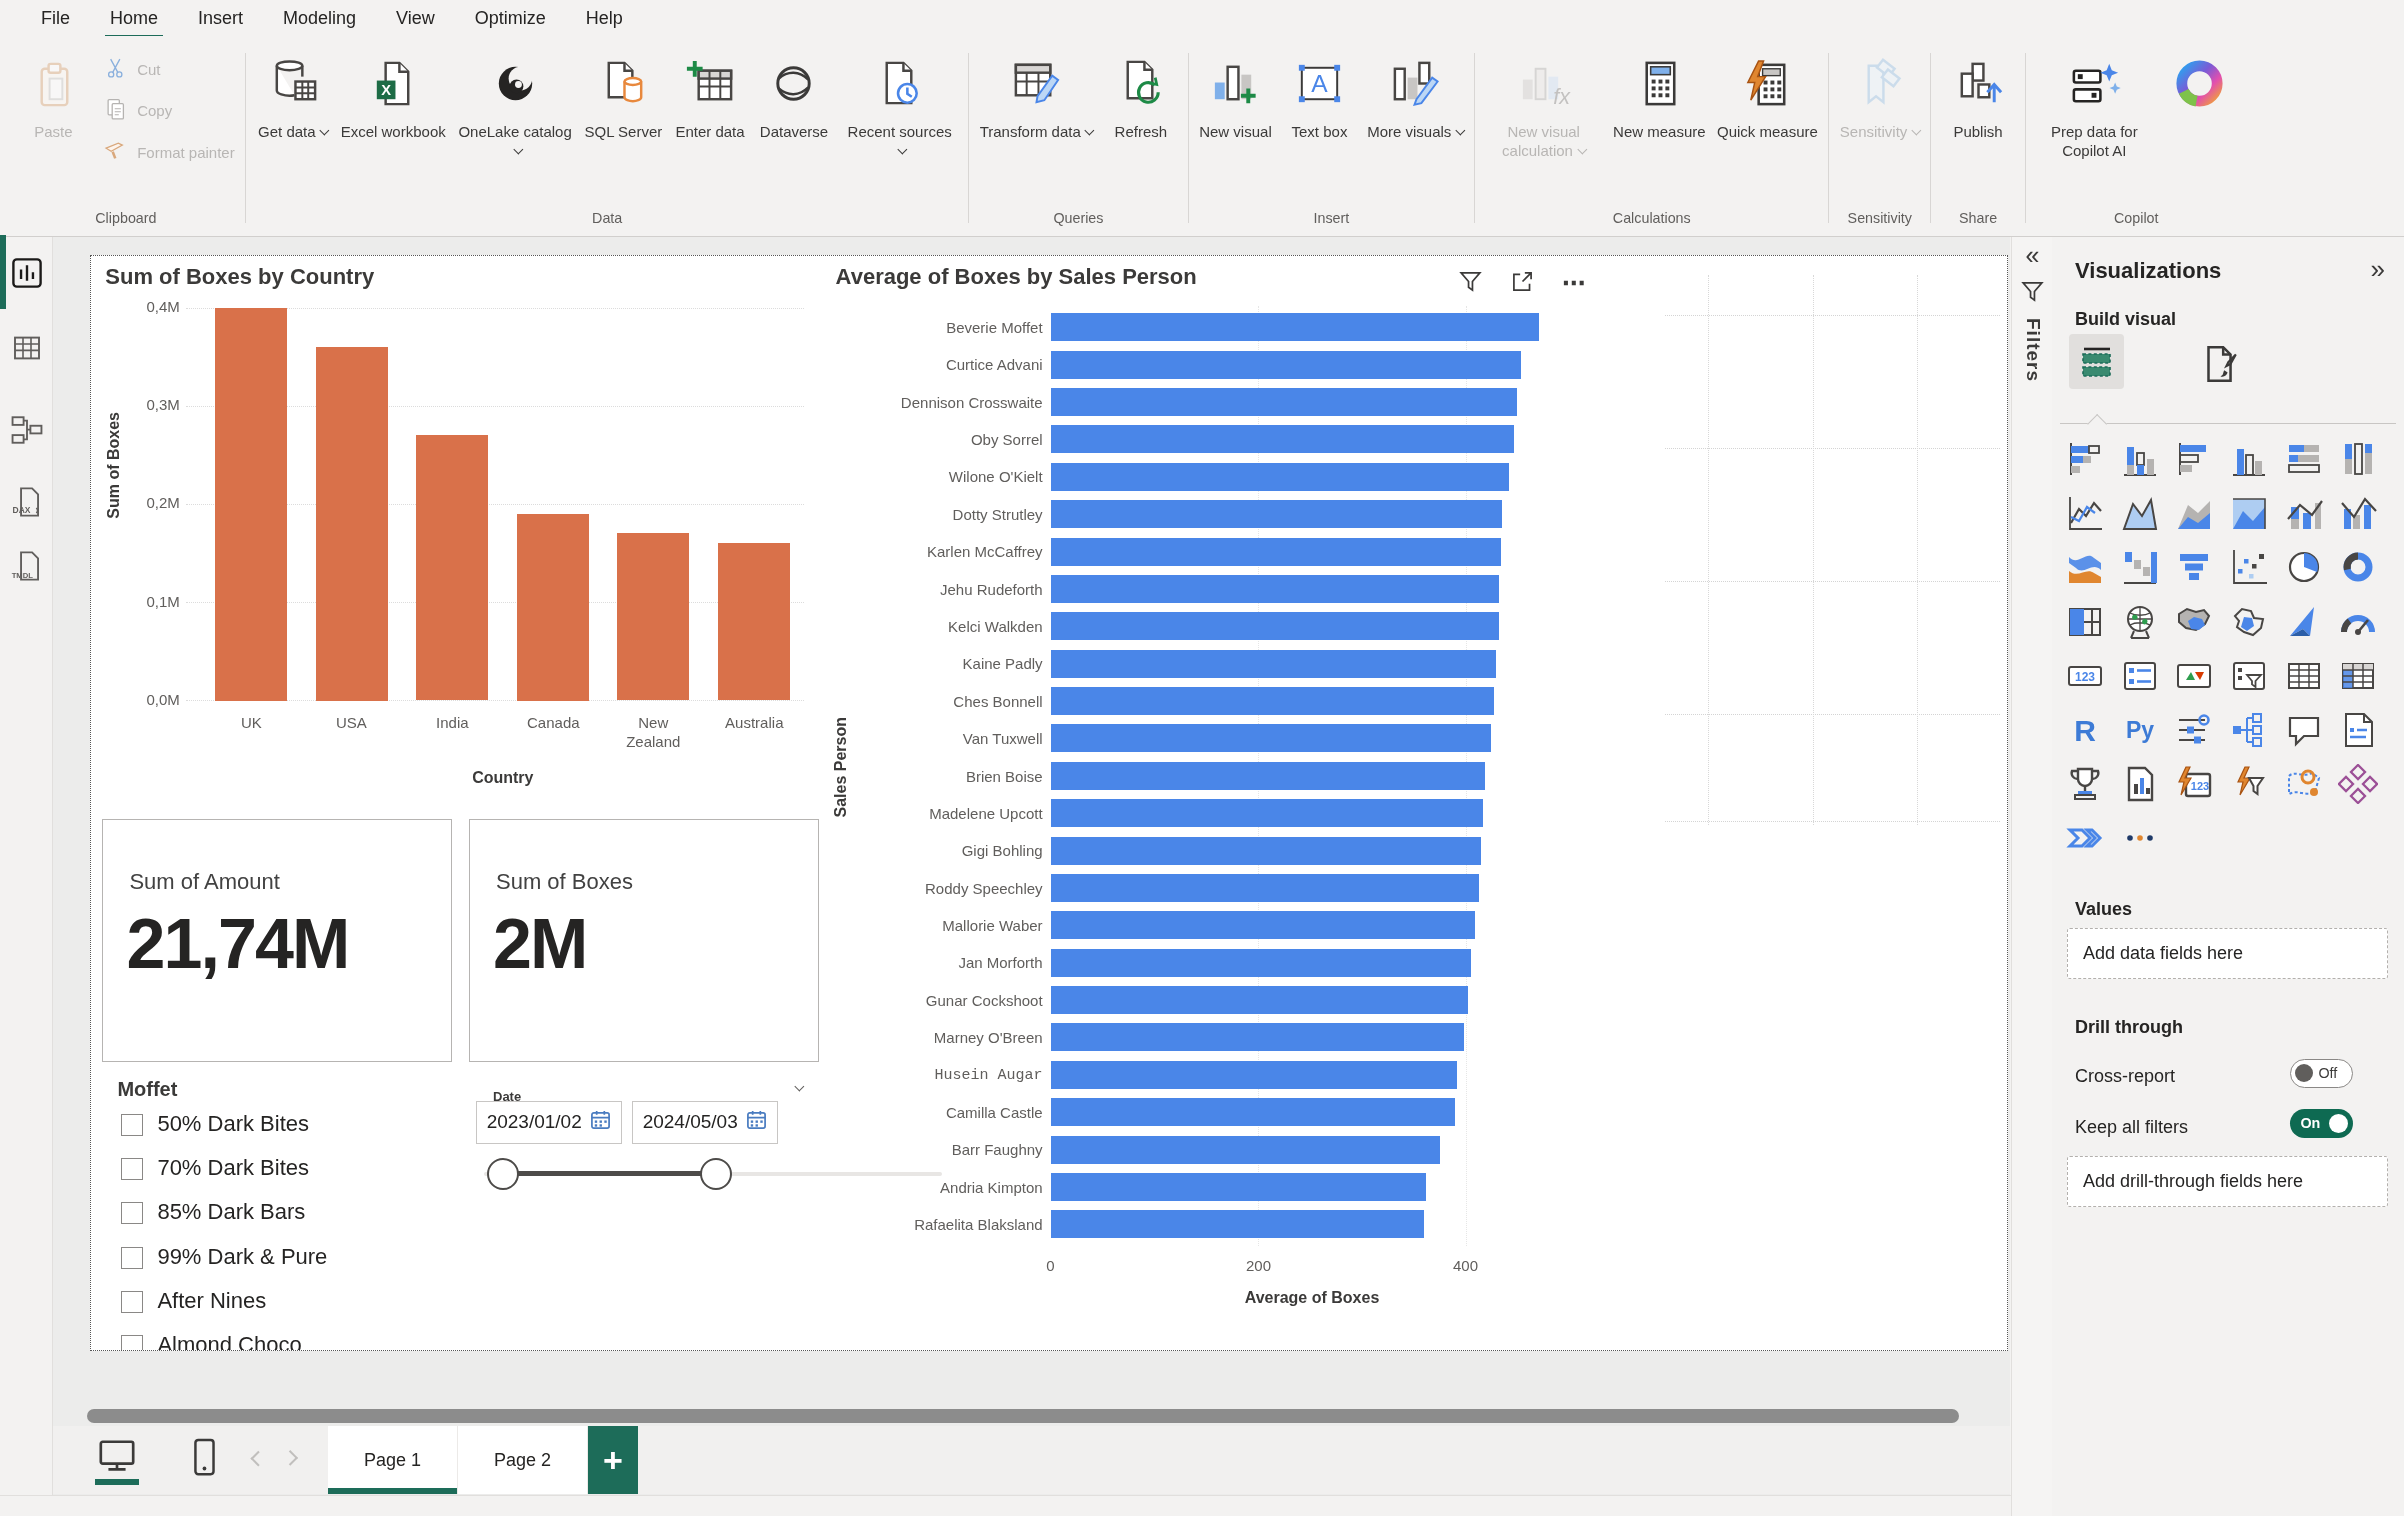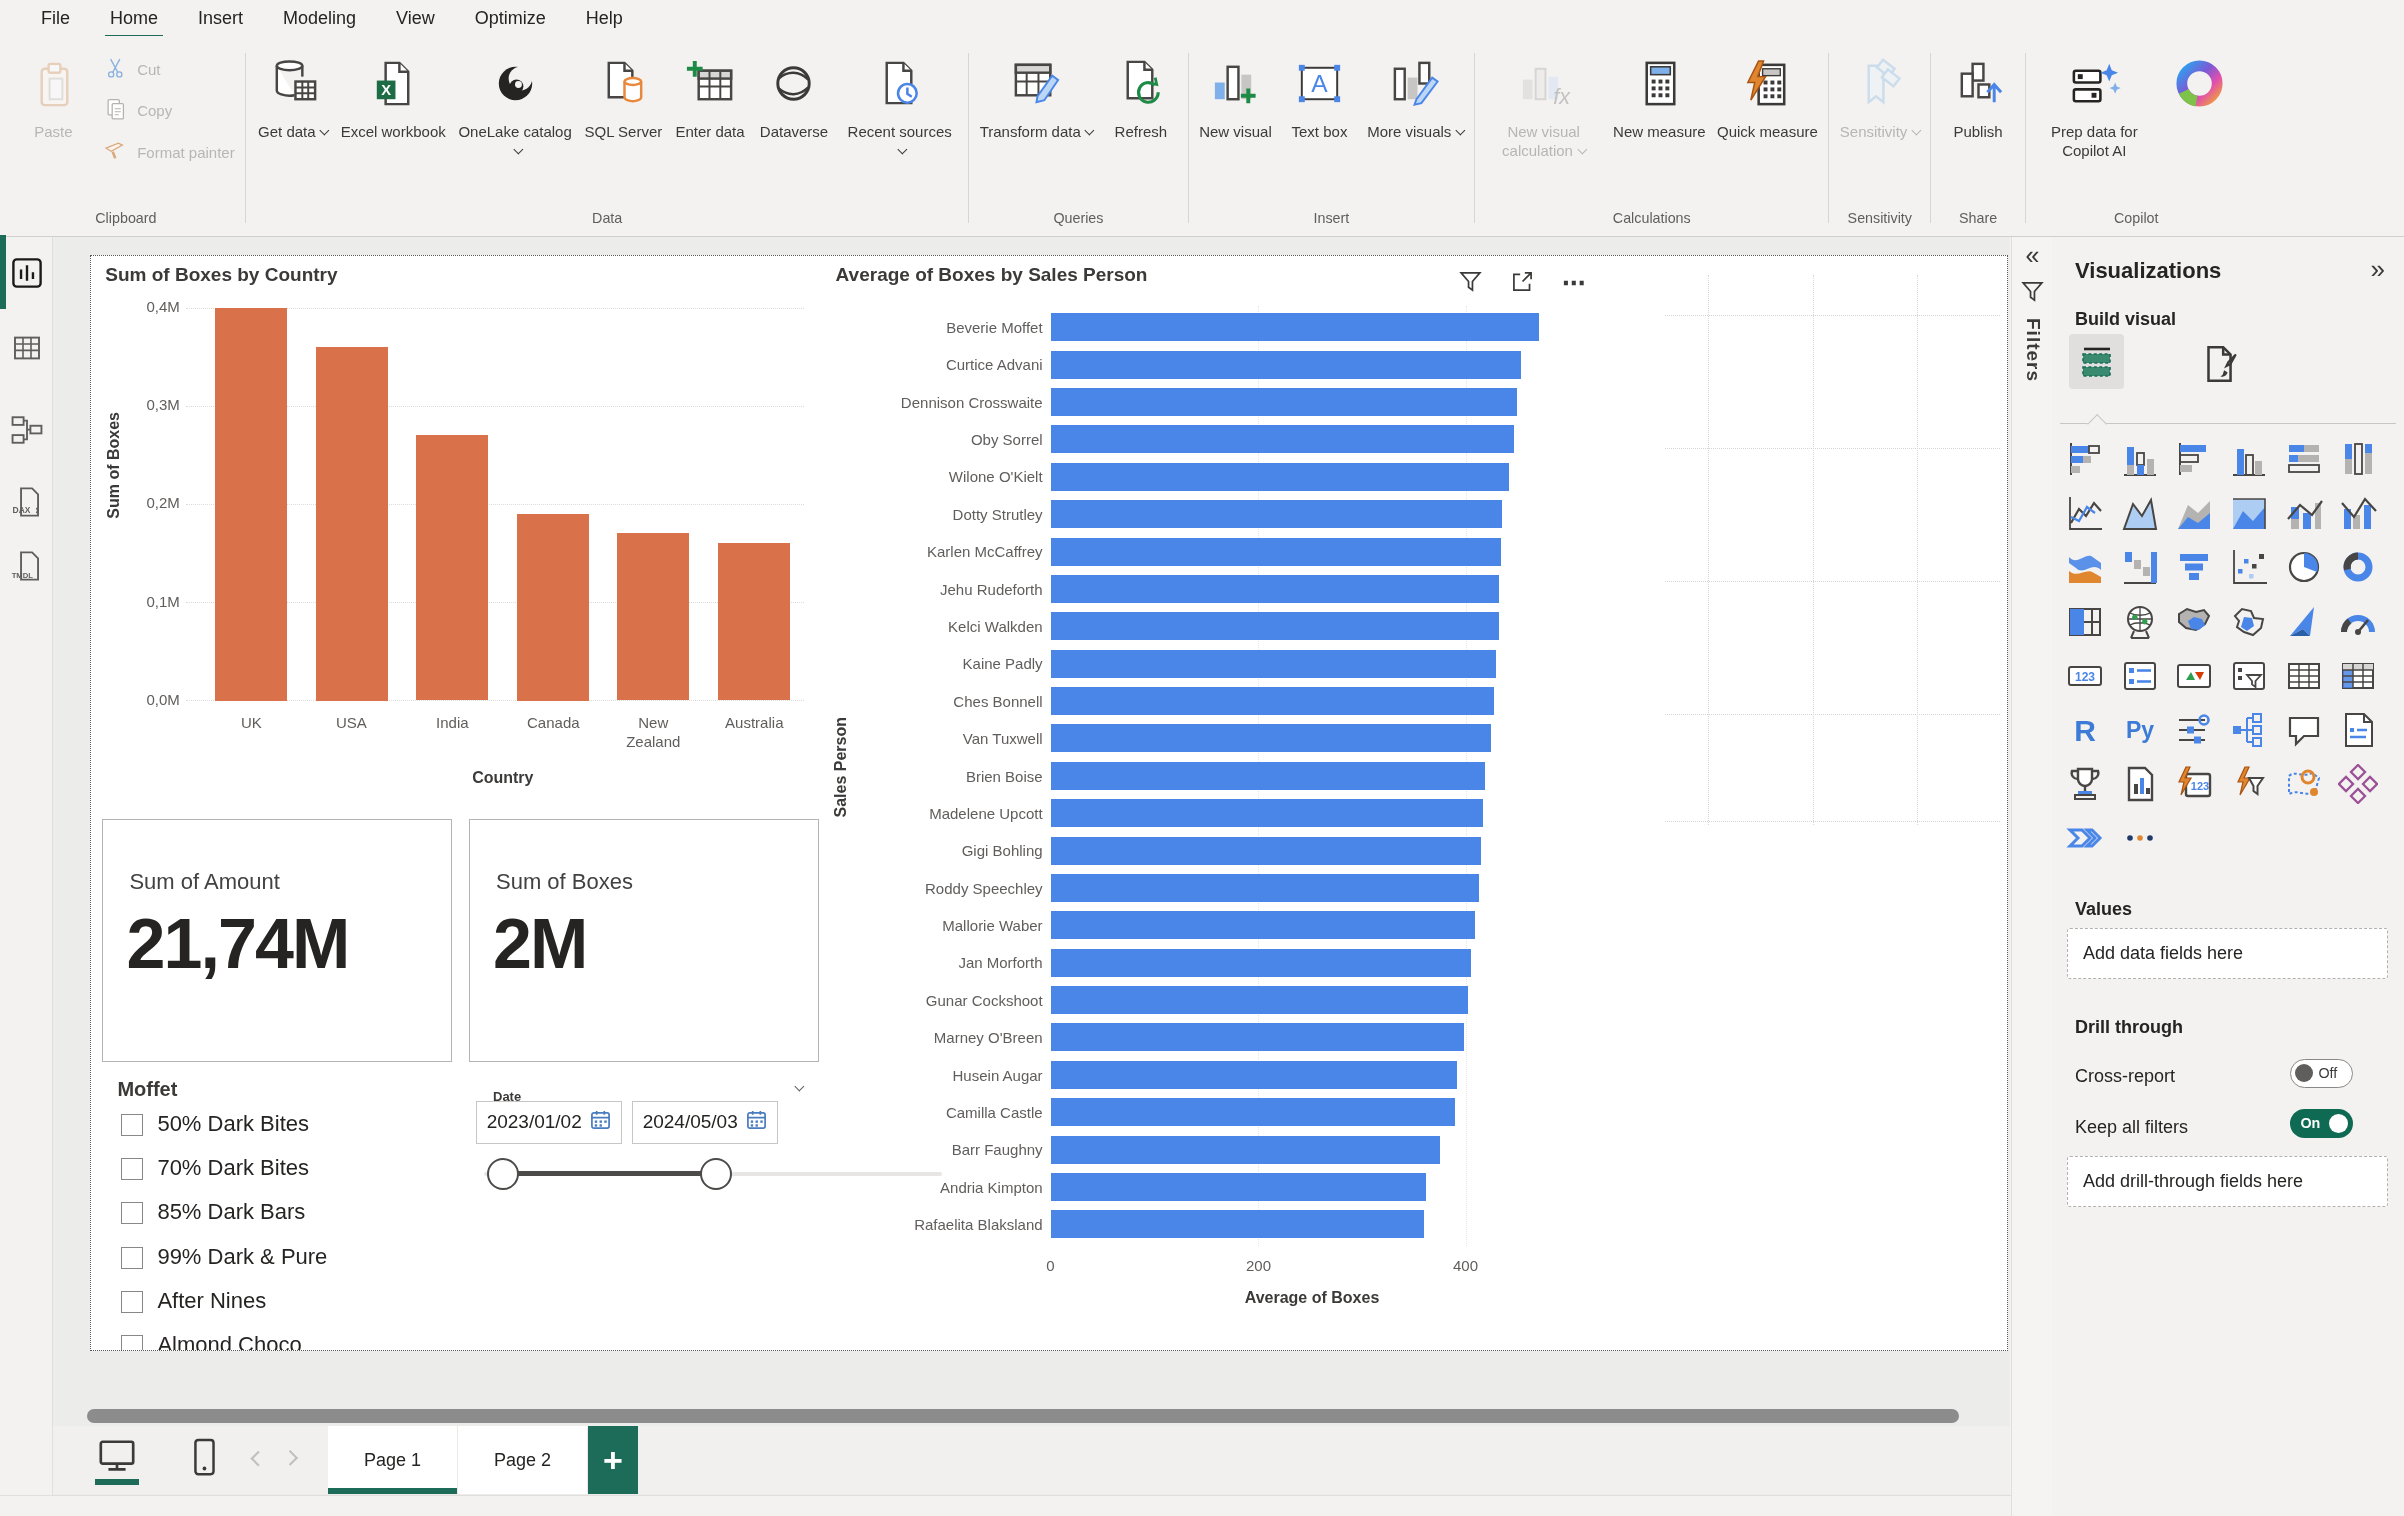--- a/index.html
+++ b/index.html
@@ -31,21 +31,21 @@
 
   
   .rail{position:absolute;top:237px;left:0;width:53px;bottom:21px;background:#f3f2f1;border-right:1px solid #e1dfdd}
   .rail-item{position:absolute;left:7.6px;width:38px;height:38px;display:flex;align-items:center;justify-content:center}
   .rail-ind{position:absolute;left:0;top:0;width:5.7px;height:74px;background:var(--green)}
 
   
   .center{position:absolute;top:237px;left:53px;width:1957px;height:1279px;background:#ececeb}
   .page{position:absolute;left:37px;top:18px;width:1918px;height:1096px;background:#fff;border:1.9px dotted #565656;overflow:hidden}
   .visual{position:absolute}
-  .vtitle{position:absolute;font-size:19px;font-weight:bold;color:#3b3a39;white-space:nowrap}
+  .vtitle{position:absolute;font-size:22px;font-weight:bold;color:#3b3a39;white-space:nowrap}
   .gridline-h{position:absolute;border-top:1.9px dotted #dcdcdc}
   .gridline-v{position:absolute;border-left:1.9px dotted #e6e6e6}
   .bar-v{position:absolute;background:var(--orange)}
   .bar-h{position:absolute;background:var(--blue)}
   .tick{position:absolute;font-size:15px;color:var(--gray)}
   .axis-title{position:absolute;font-size:16px;font-weight:bold;color:#3b3a39;text-align:center}
   .rot{writing-mode:vertical-rl;transform:rotate(180deg)}
   .hdr-icons{position:absolute;display:flex;gap:27px;align-items:center;color:#3b3a39}
   .card{position:absolute;background:#fff;border:1px solid #b6b4b2}
   .card-label{position:absolute;left:26px;top:49px;font-size:22px;color:#424242}
@@ -586,21 +586,21 @@
           <div class="tick" style="left: 7.6px; top: 620px; width: 207px; text-align: right; white-space: nowrap;">Roddy Speechley</div>
           <div class="bar-h" style="left: 223px; top: 614px; width: 428px; height: 28.5px;"></div>
           <div class="tick" style="left: 7.6px; top: 657px; width: 207px; text-align: right; white-space: nowrap;">Mallorie Waber</div>
           <div class="bar-h" style="left: 223px; top: 651px; width: 424px; height: 28.5px;"></div>
           <div class="tick" style="left: 7.6px; top: 694px; width: 207px; text-align: right; white-space: nowrap;">Jan Morforth</div>
           <div class="bar-h" style="left: 223px; top: 689px; width: 420px; height: 28.5px;"></div>
           <div class="tick" style="left: 7.6px; top: 732px; width: 207px; text-align: right; white-space: nowrap;">Gunar Cockshoot</div>
           <div class="bar-h" style="left: 223px; top: 726px; width: 417px; height: 28.5px;"></div>
           <div class="tick" style="left: 7.6px; top: 769px; width: 207px; text-align: right; white-space: nowrap;">Marney O'Breen</div>
           <div class="bar-h" style="left: 223px; top: 763px; width: 413px; height: 28.5px;"></div>
-          <div class="tick" style="left: 7.6px; top: 807px; width: 207px; text-align: right; white-space: nowrap;">Husein Augar</div>
+          <div class="tick" style="left: 7.6px; top: 807px; width: 207px; text-align: right; white-space: nowrap; font-family: Liberation Mono, monospace;">Husein Augar</div>
           <div class="bar-h" style="left: 223px; top: 801px; width: 406px; height: 28.5px;"></div>
           <div class="tick" style="left: 7.6px; top: 844px; width: 207px; text-align: right; white-space: nowrap;">Camilla Castle</div>
           <div class="bar-h" style="left: 223px; top: 838px; width: 404px; height: 28.5px;"></div>
           <div class="tick" style="left: 7.6px; top: 881px; width: 207px; text-align: right; white-space: nowrap;">Barr Faughny</div>
           <div class="bar-h" style="left: 223px; top: 876px; width: 389px; height: 28.5px;"></div>
           <div class="tick" style="left: 7.6px; top: 919px; width: 207px; text-align: right; white-space: nowrap;">Andria Kimpton</div>
           <div class="bar-h" style="left: 223px; top: 913px; width: 375px; height: 28.5px;"></div>
           <div class="tick" style="left: 7.6px; top: 956px; width: 207px; text-align: right; white-space: nowrap;">Rafaelita Blaksland</div>
           <div class="bar-h" style="left: 223px; top: 950px; width: 373px; height: 28.5px;"></div>
           <div class="axis-title" style="left: 370px; top: 1029px; width: 228px;">Average of Boxes</div>

